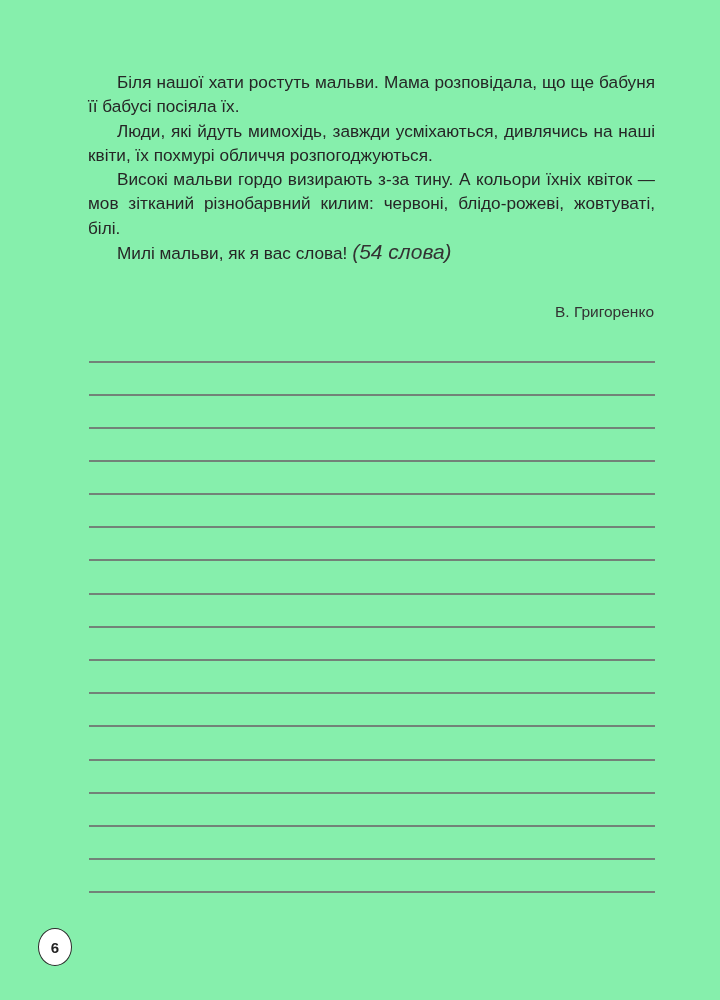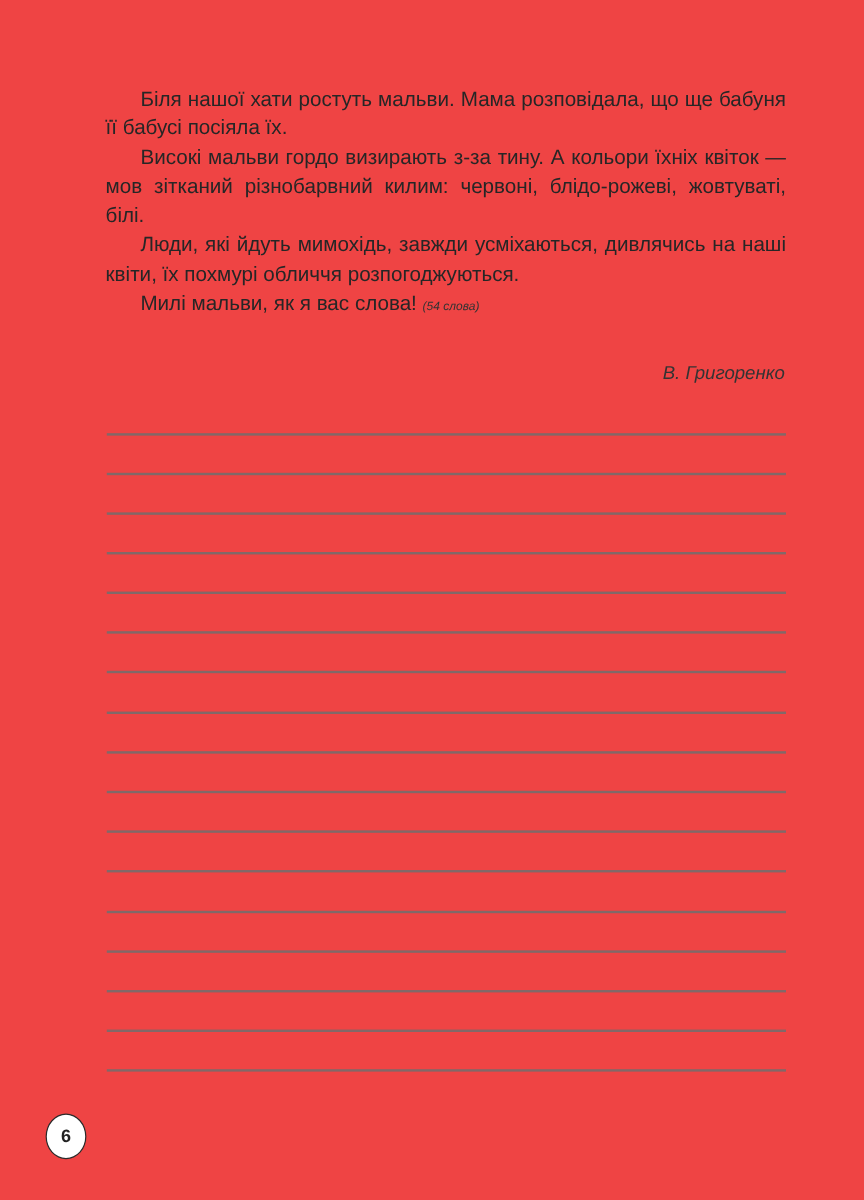--- a/index.html
+++ b/index.html
@@ -13,21 +13,21 @@
       position: relative;
       overflow: hidden;
       font-family: "Liberation Sans", "DejaVu Sans", sans-serif;
       color: #2a2a2a;
     }
     .page {
       position: absolute;
       left: 0; top: 0;
       width: 720px;
       height: 1000px;
-      background: #ef4444;
+      background: #86efac;
     }
     .dictation {
       position: absolute;
       left: 88px;
       top: 70px;
       width: 567px;
       font-size: 17.2px;
       line-height: 24.3px;
       color: #262626;
     }
@@ -35,28 +35,27 @@
       margin: 0;
       text-indent: 29px;
       text-align: justify;
       text-align-last: left;
     }
     .para.spread {
       word-spacing: 0;
     }
     .count {
       font-style: italic;
-      font-size: 10px;
+      font-size: 21px;
       color: #333;
     }
     .author {
       position: absolute;
       top: 303px;
       right: 66px;
-      font-style: italic;
       font-size: 15.5px;
       color: #333;
     }
     .lines {
       position: absolute;
       left: 89px;
       top: 0;
       width: 566px;
     }
     .rule {
@@ -85,22 +84,22 @@
       background: #fff;
     }
   </style>
 </head>
 <body>
 
 <div class="page">
 
   <div class="dictation">
     <p class="para">Біля нашої хати ростуть мальви. Мама розповідала, що ще бабуня її бабусі посіяла їх.</p>
+    <p class="para spread">Люди, які йдуть мимохідь, завжди усміхаються, дивлячись на наші квіти, їх похмурі обличчя роз­погоджуються.</p>
     <p class="para">Високі мальви гордо визирають з-за тину. А кольори їхніх квіток — мов зітканий різнобарвний килим: червоні, блідо-рожеві, жовтуваті, білі.</p>
-    <p class="para spread">Люди, які йдуть мимохідь, завжди усміхаються, дивлячись на наші квіти, їх похмурі обличчя роз­погоджуються.</p>
     <p class="para"><span>Милі мальви, як я вас слова!</span> <span class="count">(54 слова)</span></p>
   </div>
 
   <div class="author">В. Григоренко</div>
 
   <div class="lines" id="lines">
       <div class="rule" style="top: 361px;"></div>
       <div class="rule" style="top: 394px;"></div>
       <div class="rule" style="top: 427px;"></div>
       <div class="rule" style="top: 460px;"></div>

